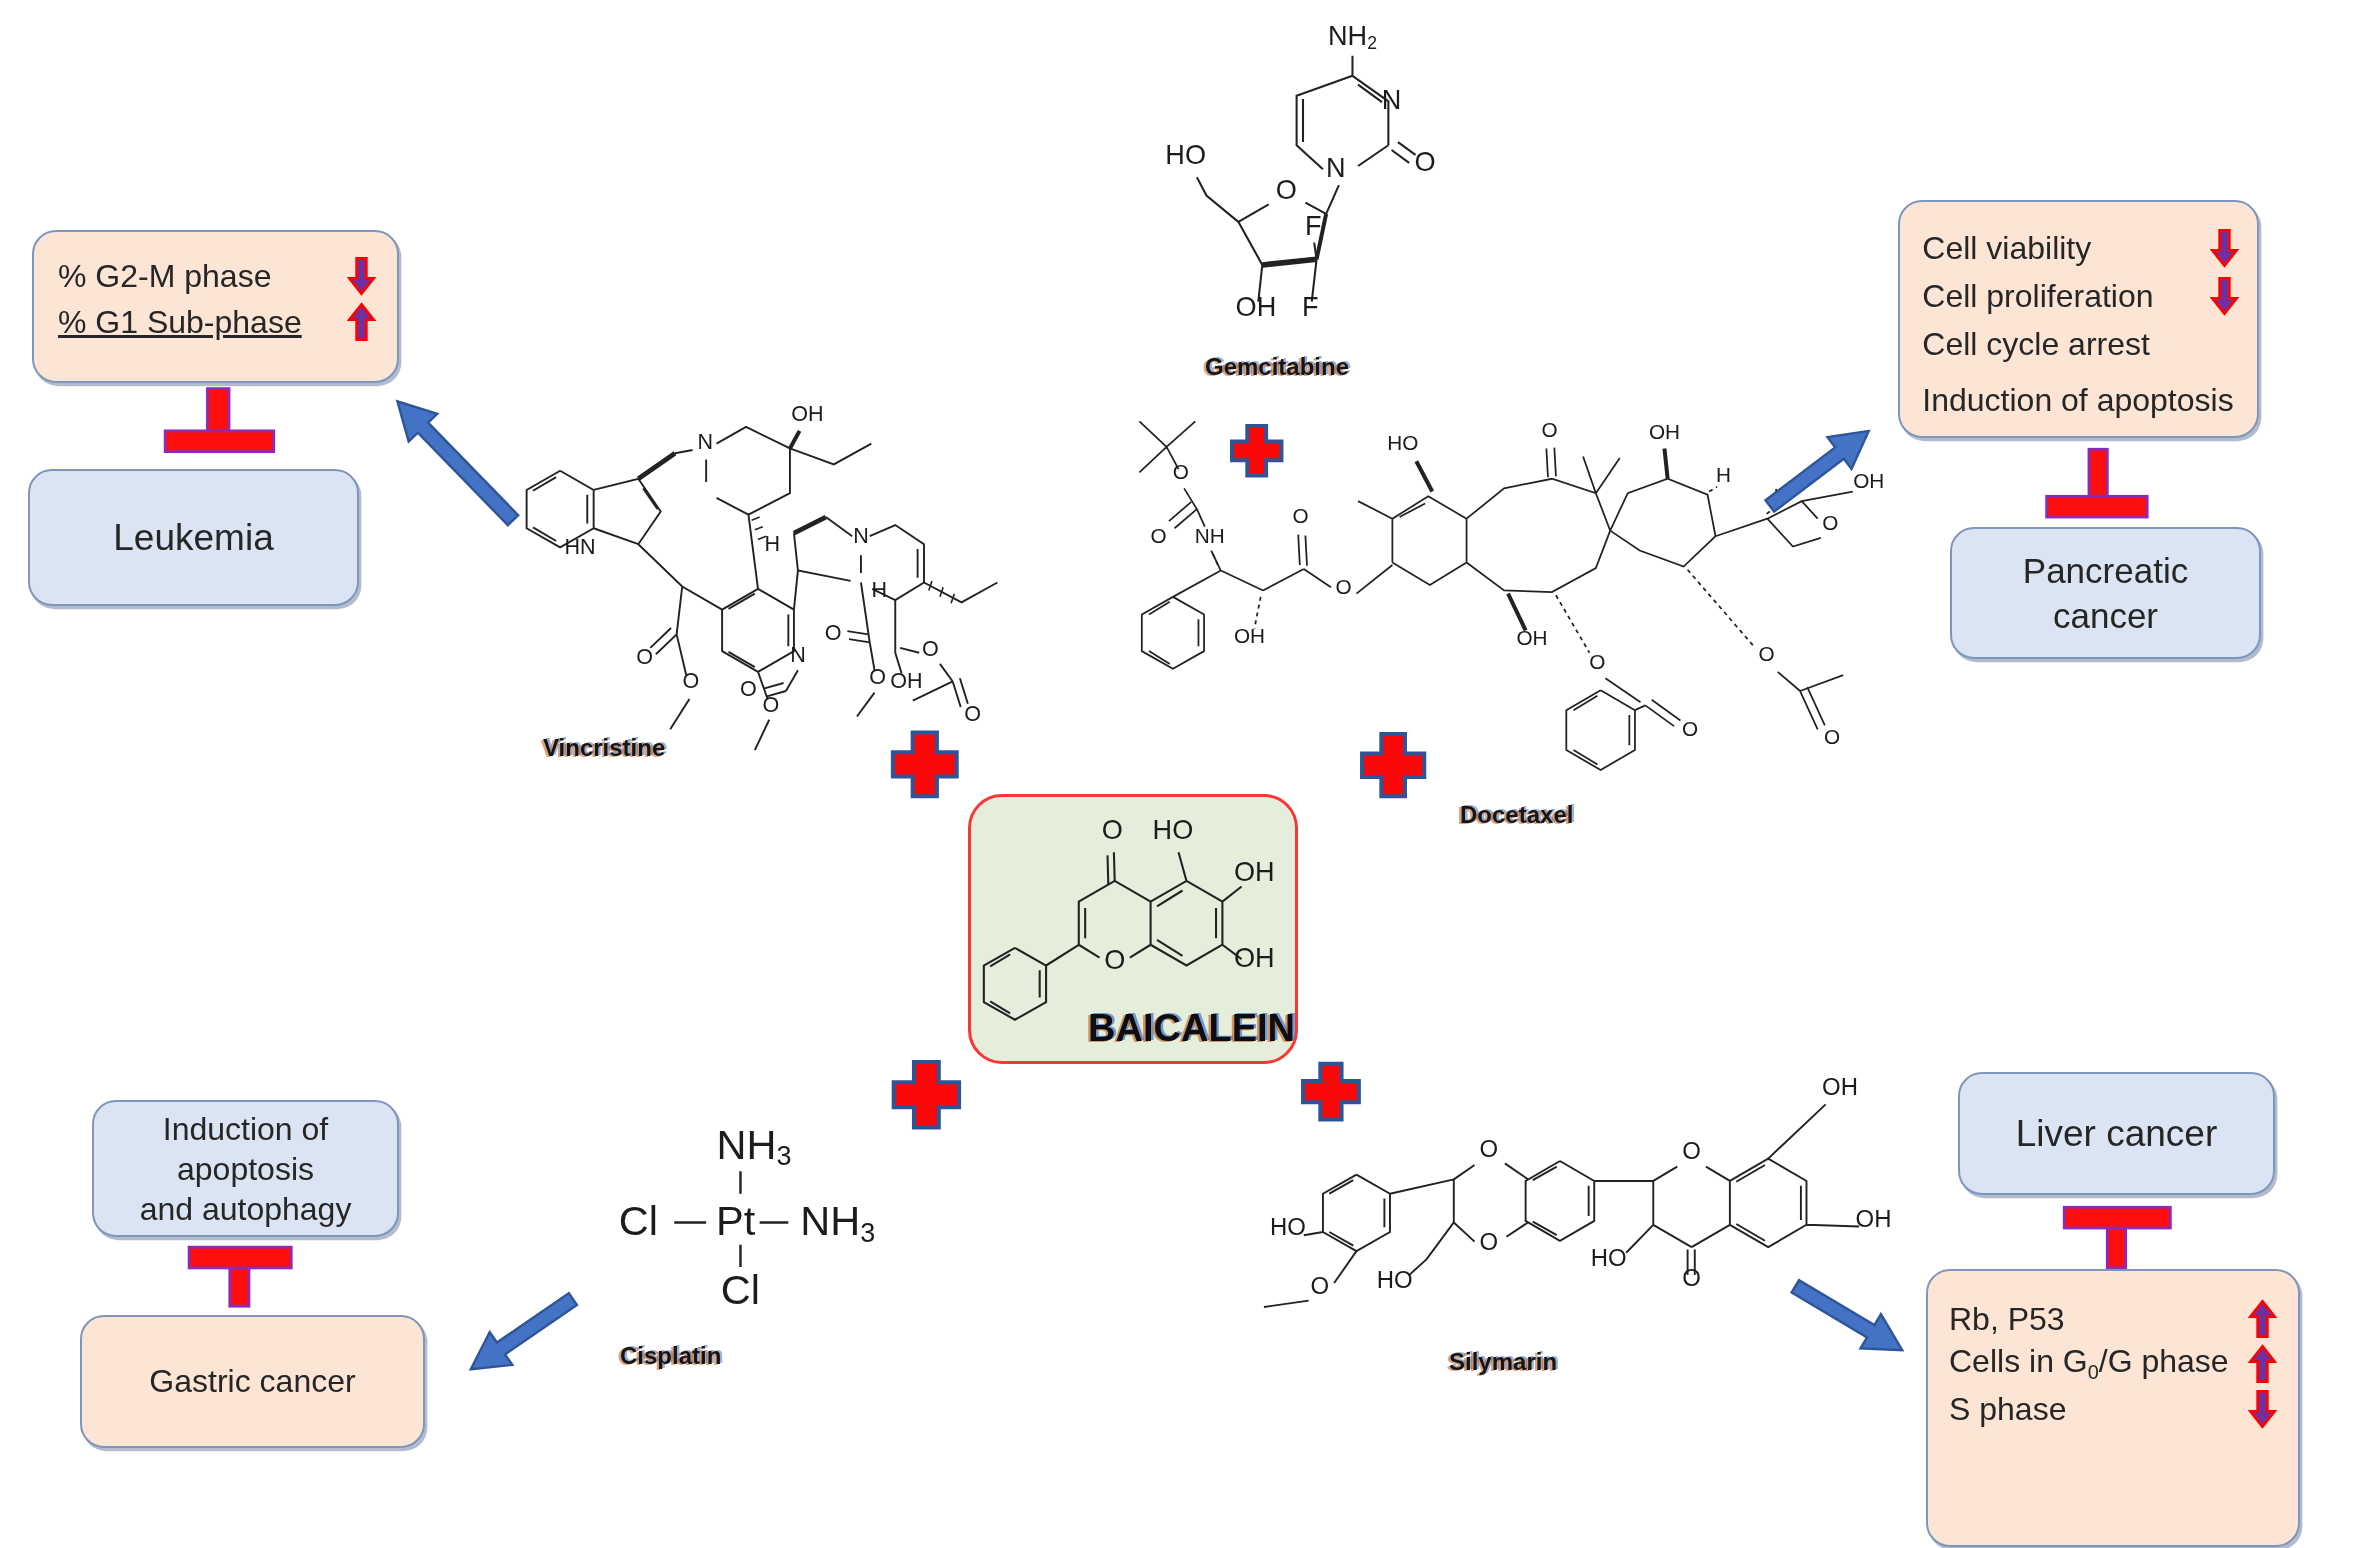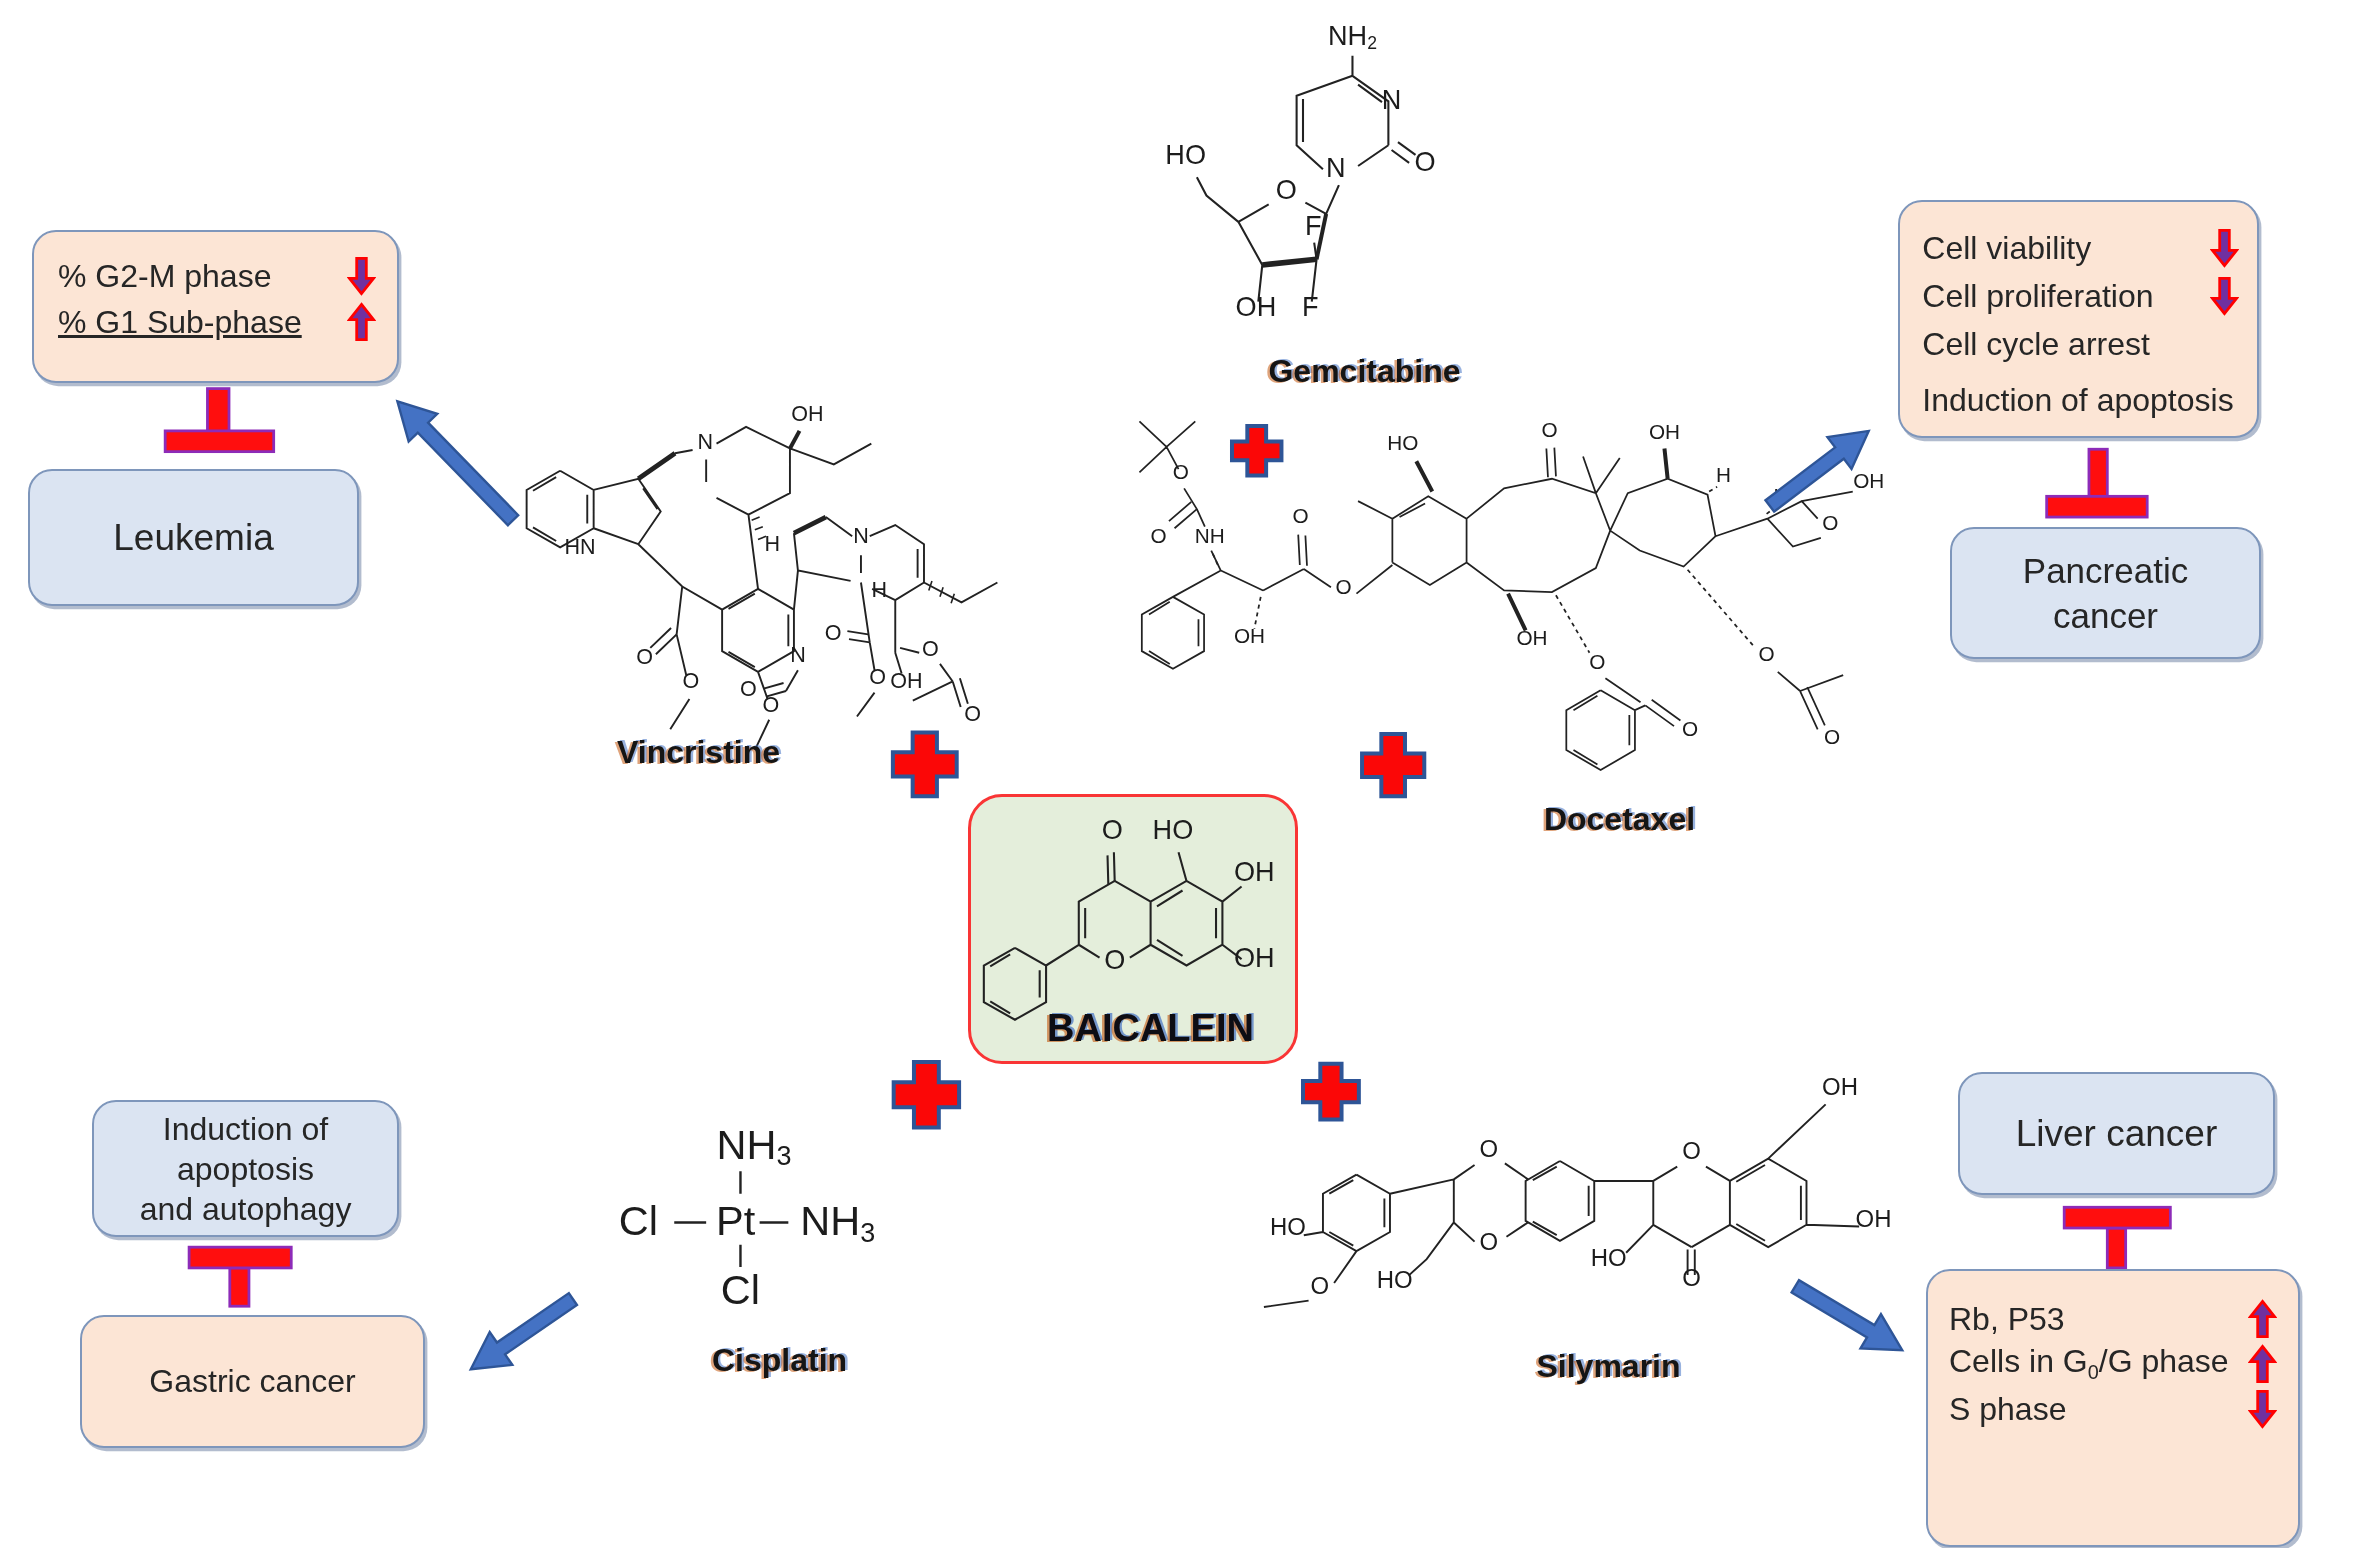--- a/index.html
+++ b/index.html
@@ -10,24 +10,24 @@
        box-shadow:2.4px 3.2px 0 rgba(84,106,146,.45);z-index:2;}
   .peach{background:#fce5d5;}
   .blue{background:#dbe4f2;}
   .green{background:#e4eedb;border:3.2px solid #f93535;border-radius:34px;z-index:0;box-shadow:none;}
   .rows{display:flex;flex-direction:column;}
   .fx-row{display:flex;align-items:center;justify-content:space-between;}
   .fx-row .txt{font-size:32px;white-space:nowrap;}
   .fx-row sub{font-size:0.62em;}
   .udicon{flex:0 0 auto;display:flex;align-items:center;}
   .centerbox{display:flex;flex-direction:column;align-items:center;justify-content:center;text-align:center;}
-  .drug-label{position:absolute;z-index:2;text-align:center;font-weight:bold;font-size:32px;color:#151515;
+  .drug-label{position:absolute;z-index:2;text-align:left;font-weight:bold;font-size:24px;color:#151515;
       text-shadow:-2.4px 0.8px 0 rgba(197,90,17,.55), 2.4px -0.8px 0 rgba(68,114,196,.55);}
-  #baicalein-label{position:absolute;left:0;right:0;bottom:11.2px;text-align:left;font-weight:bold;
-      font-size:38px;color:#0d0d14;padding-left:76px;
+  #baicalein-label{position:absolute;left:0;right:0;bottom:11.2px;text-align:right;font-weight:bold;
+      font-size:38px;color:#0d0d14;padding-left:56px;
       text-shadow:-2.4px 0.8px 0 rgba(197,90,17,.6), 2.4px -0.8px 0 rgba(68,114,196,.7);}
   text{font-family:"Liberation Sans","DejaVu Sans",sans-serif;fill:#1c1c1c;}
 </style>
 </head>
 <body>
 
 <div id="canvas">
 
   <div class="box green" id="box-baicalein" style="left:968px;top:794px;width:330px;height:270px;">
     <div id="baicalein-label">BAICALEIN</div>

